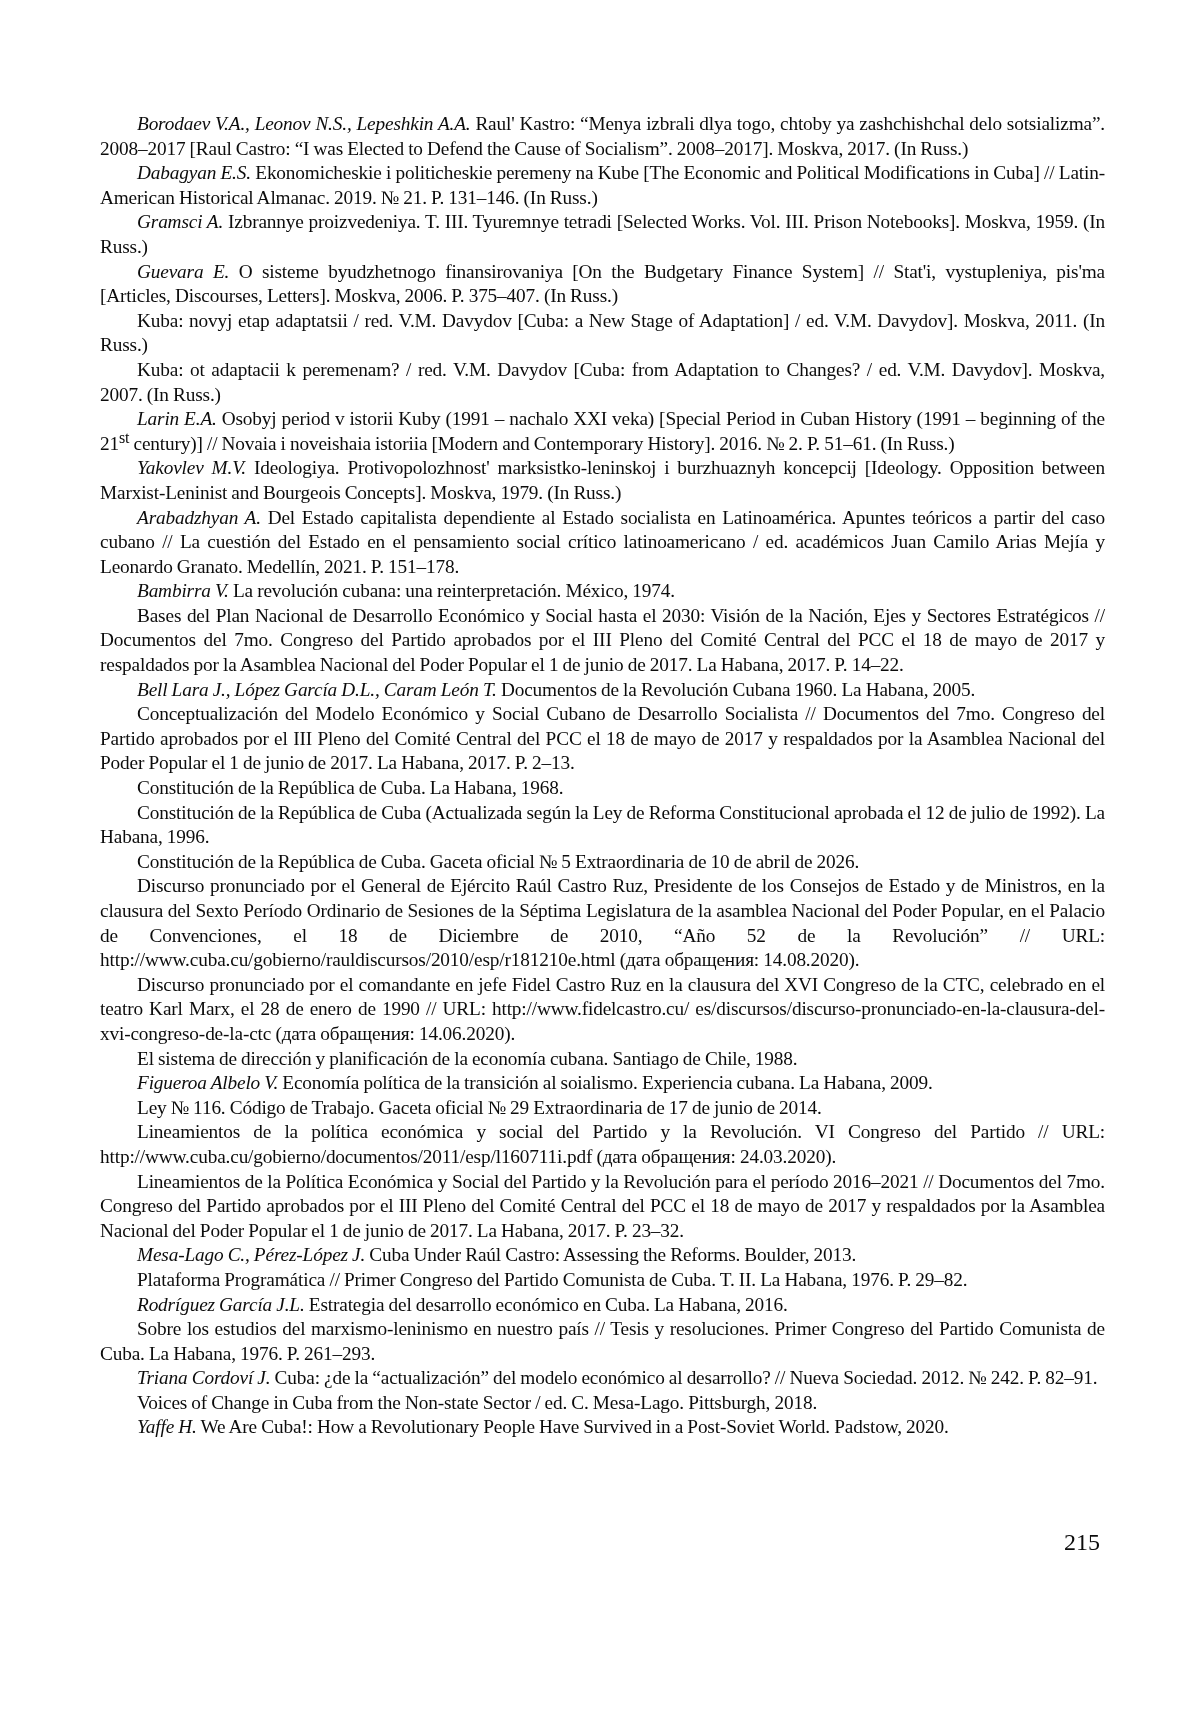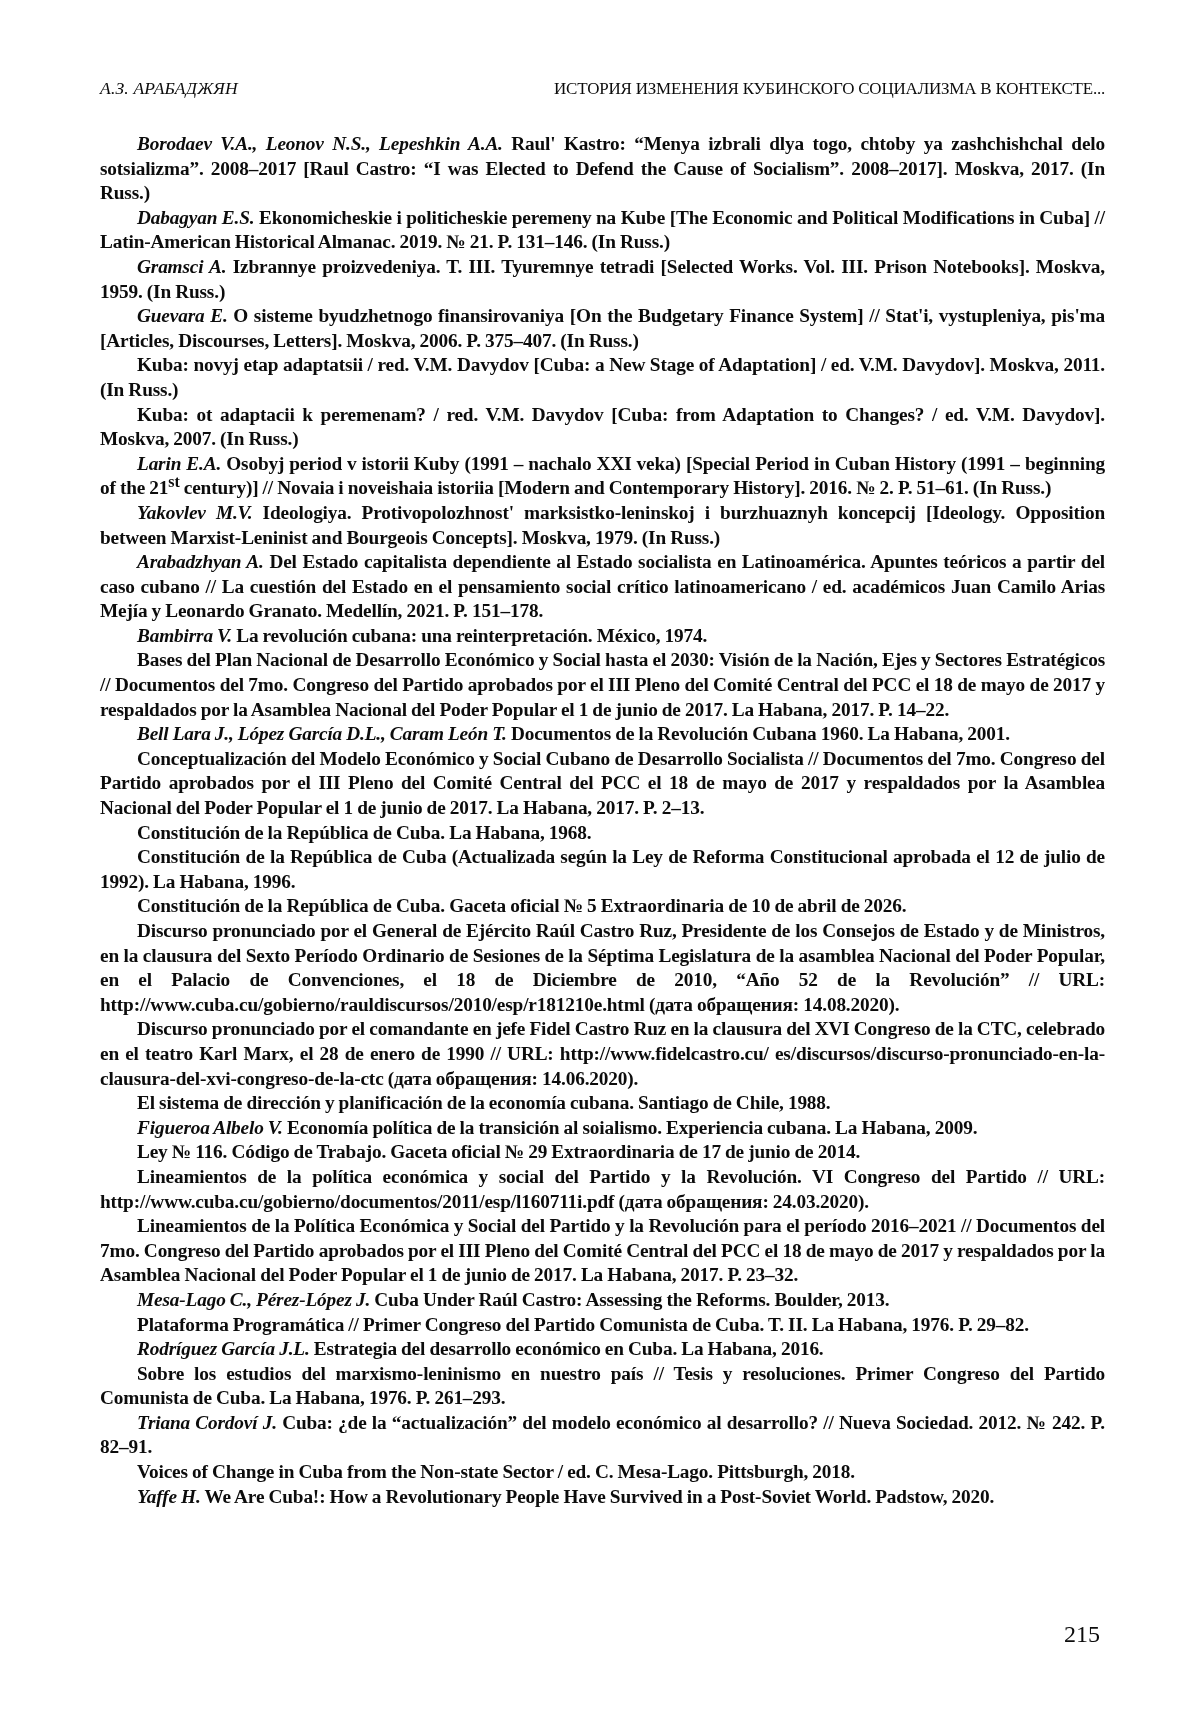--- a/index.html
+++ b/index.html
@@ -31,69 +31,64 @@
     letter-spacing: 0.2px;
   }
   .running-head .title {
     letter-spacing: -0.2px;
     transform: scaleX(0.97);
     transform-origin: right center;
   }
   .refs {
     margin-top: 34px;
     text-align: justify;
-    font-weight: bold;
   }
   .refs p.ref {
     margin: 0;
     padding: 0;
     font-size: 19.3px;
     line-height: 24.6px;
     text-indent: 37px;
     letter-spacing: -0.15px;
     word-spacing: -0.5px;
   }
   .refs p.ref i {
     font-style: italic;
   }
   .refs p.ref sup {
     font-size: 16px;
     line-height: 0;
   }
   .page-number {
     position: absolute;
     right: 100px;
-    top: 1620px;
+    top: 1528px;
     font-size: 24px;
     line-height: 28px;
   }
 </style>
 </head>
 <body>
 
 <div class="page">
 
-  <div class="running-head">
-    <span class="author">А.З. АРАБАДЖЯН</span>
-    <span class="title">ИСТОРИЯ ИЗМЕНЕНИЯ КУБИНСКОГО СОЦИАЛИЗМА В КОНТЕКСТЕ...</span>
-  </div>
 
   <div class="refs">
       <p class="ref"><i>Borodaev V.A., Leonov N.S., Lepeshkin A.A.</i><span> Raul' Kastro: “Menya izbrali dlya togo, chtoby ya zashchishchal delo sotsializma”. 2008–2017 [Raul Castro: “I was Elected to Defend the Cause of Socialism”. 2008–2017]. Moskva, 2017. (In Russ.)</span></p>
       <p class="ref"><i>Dabagyan E.S.</i><span> Ekonomicheskie i politicheskie peremeny na Kube [The Economic and Political Modifications in Cuba] // Latin-American Historical Almanac. 2019. № 21. P. 131–146. (In Russ.)</span></p>
       <p class="ref"><i>Gramsci A.</i><span> Izbrannye proizvedeniya. T. III. Tyuremnye tetradi [Selected Works. Vol. III. Prison Notebooks]. Moskva, 1959. (In Russ.)</span></p>
       <p class="ref"><i>Guevara E.</i><span> O sisteme byudzhetnogo finansirovaniya [On the Budgetary Finance System] // Stat'i, vystupleniya, pis'ma [Articles, Discourses, Letters]. Moskva, 2006. P. 375–407. (In Russ.)</span></p>
       <p class="ref"><span>Kuba: novyj etap adaptatsii / red. V.M. Davydov [Cuba: a New Stage of Adaptation] / ed. V.M. Davydov]. Moskva, 2011. (In Russ.)</span></p>
       <p class="ref"><span>Kuba: ot adaptacii k peremenam? / red. V.M. Davydov [Cuba: from Adaptation to Changes? / ed. V.M. Davydov]. Moskva, 2007. (In Russ.)</span></p>
       <p class="ref"><i>Larin E.A.</i><span> Osobyj period v istorii Kuby (1991 – nachalo XXI veka) [Special Period in Cuban History (1991 – beginning of the 21</span><sup>st</sup><span> century)] // Novaia i noveishaia istoriia [Modern and Contemporary History]. 2016. № 2. P. 51–61. (In Russ.)</span></p>
       <p class="ref"><i>Yakovlev M.V.</i><span> Ideologiya. Protivopolozhnost' marksistko-leninskoj i burzhuaznyh koncepcij [Ideology. Opposition between Marxist-Leninist and Bourgeois Concepts]. Moskva, 1979. (In Russ.)</span></p>
       <p class="ref"><i>Arabadzhyan A.</i><span> Del Estado capitalista dependiente al Estado socialista en Latinoamérica. Apuntes teóricos a partir del caso cubano // La cuestión del Estado en el pensamiento social crítico latinoamericano / ed. académicos Juan Camilo Arias Mejía y Leonardo Granato. Medellín, 2021. P. 151–178.</span></p>
       <p class="ref"><i>Bambirra V.</i><span> La revolución cubana: una reinterpretación. México, 1974.</span></p>
       <p class="ref"><span>Bases del Plan Nacional de Desarrollo Económico y Social hasta el 2030: Visión de la Nación, Ejes y Sectores Estratégicos // Documentos del 7mo. Congreso del Partido aprobados por el III Pleno del Comité Central del PCC el 18 de mayo de 2017 y respaldados por la Asamblea Nacional del Poder Popular el 1 de junio de 2017. La Habana, 2017. P. 14–22.</span></p>
-      <p class="ref"><i>Bell Lara J., López García D.L., Caram León T.</i><span> Documentos de la Revolución Cubana 1960. La Habana, 2001.</span></p>
+      <p class="ref"><i>Bell Lara J., López García D.L., Caram León T.</i><span> Documentos de la Revolución Cubana 1960. La Habana, 2005.</span></p>
       <p class="ref"><span>Conceptualización del Modelo Económico y Social Cubano de Desarrollo Socialista // Documentos del 7mo. Congreso del Partido aprobados por el III Pleno del Comité Central del PCC el 18 de mayo de 2017 y respaldados por la Asamblea Nacional del Poder Popular el 1 de junio de 2017. La Habana, 2017. P. 2–13.</span></p>
       <p class="ref"><span>Constitución de la República de Cuba. La Habana, 1968.</span></p>
       <p class="ref"><span>Constitución de la República de Cuba (Actualizada según la Ley de Reforma Constitucional aprobada el 12 de julio de 1992). La Habana, 1996.</span></p>
       <p class="ref"><span>Constitución de la República de Cuba. Gaceta oficial № 5 Extraordinaria de 10 de abril de 2026.</span></p>
       <p class="ref"><span>Discurso pronunciado por el General de Ejército Raúl Castro Ruz, Presidente de los Consejos de Estado y de Ministros, en la clausura del Sexto Período Ordinario de Sesiones de la Séptima Legislatura de la asamblea Nacional del Poder Popular, en el Palacio de Convenciones, el 18 de Diciembre de 2010, “Año 52 de la Revolución” // URL: http://www.cuba.cu/gobierno/rauldiscursos/2010/esp/r181210e.html (дата обращения: 14.08.2020).</span></p>
       <p class="ref"><span>Discurso pronunciado por el comandante en jefe Fidel Castro Ruz en la clausura del XVI Congreso de la CTC, celebrado en el teatro Karl Marx, el 28 de enero de 1990 // URL: http://www.fidelcastro.cu/ es/discursos/discurso-pronunciado-en-la-clausura-del-xvi-congreso-de-la-ctc (дата обращения: 14.06.2020).</span></p>
       <p class="ref"><span>El sistema de dirección y planificación de la economía cubana. Santiago de Chile, 1988.</span></p>
       <p class="ref"><i>Figueroa Albelo V.</i><span> Economía política de la transición al soialismo. Experiencia cubana. La Habana, 2009.</span></p>
       <p class="ref"><span>Ley № 116. Código de Trabajo. Gaceta oficial № 29 Extraordinaria de 17 de junio de 2014.</span></p>
       <p class="ref"><span>Lineamientos de la política económica y social del Partido y la Revolución. VI Congreso del Partido // URL: http://www.cuba.cu/gobierno/documentos/2011/esp/l160711i.pdf (дата обращения: 24.03.2020).</span></p>

